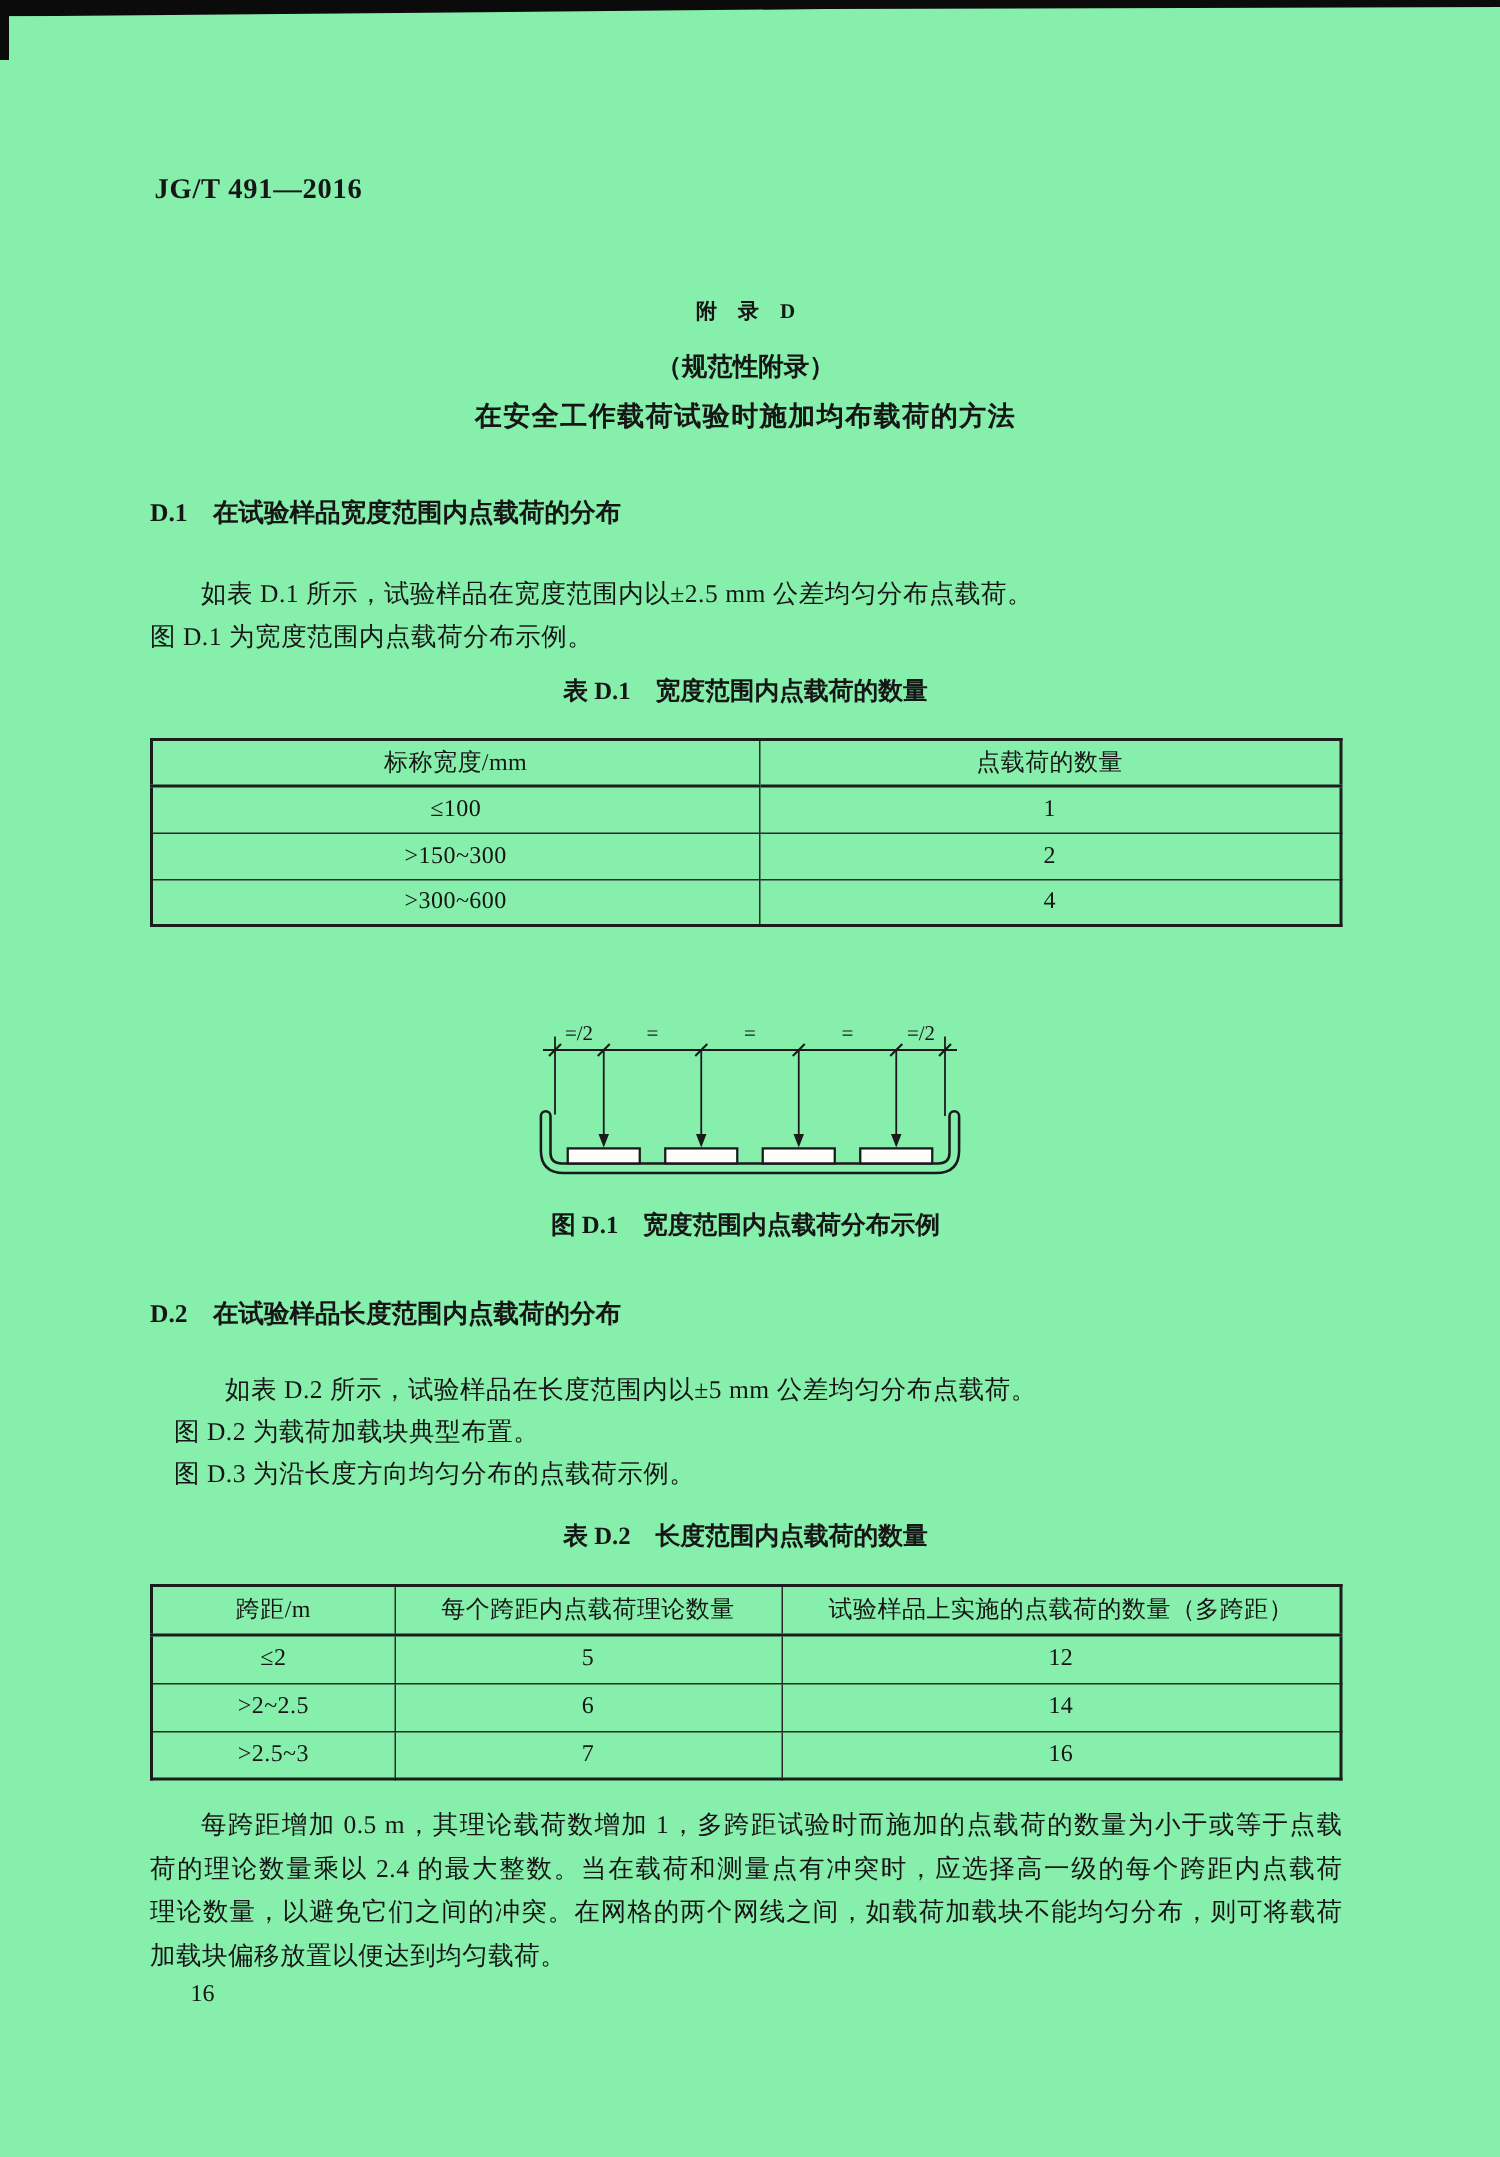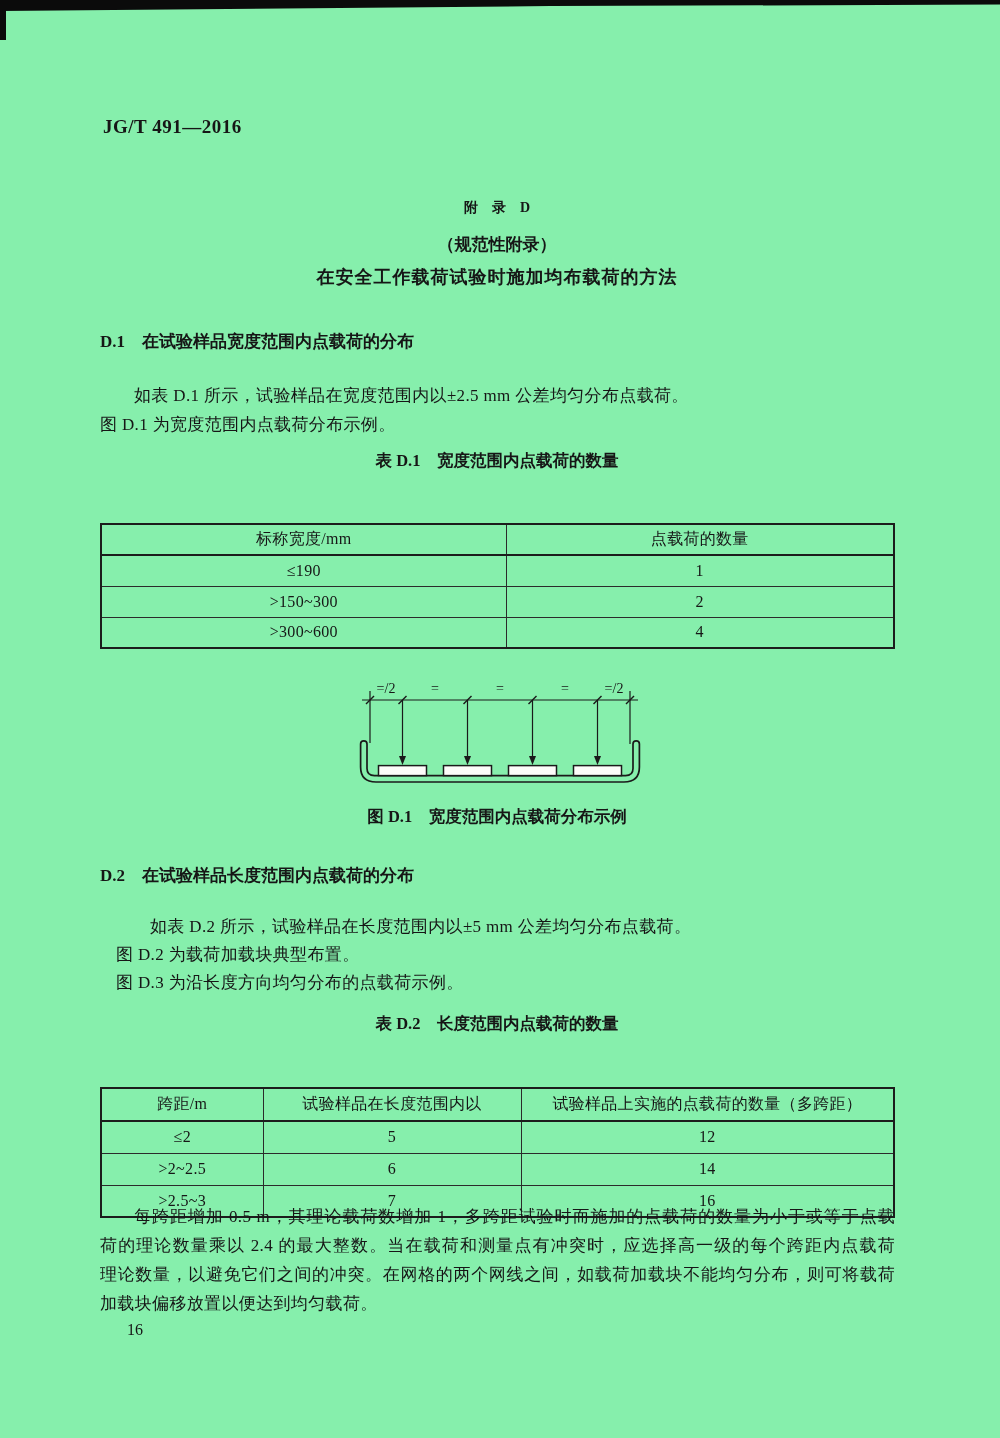--- a/index.html
+++ b/index.html
@@ -26,21 +26,21 @@
 
   .sec-heading { left:100px; font-size:17px; }
   .para { left:100px; width:795px; font-size:17px; line-height:29px; letter-spacing:0.35px; }
   .para .line { white-space:nowrap; }
   .para .indent { text-indent:34px; }
   .para .fill { white-space:normal; text-align:justify; text-align-last:justify; height:29px; overflow:hidden; }
   .tbl-caption { font-size:16.5px; }
   .fig-caption { font-size:16.5px; }
 
   table.tbl { position:absolute; border-collapse:collapse; table-layout:fixed;
-              border:2.5px solid #1c1c1c; background:transparent;margin-top:31px; }
+              border:2.5px solid #1c1c1c; background:transparent; }
   table.tbl th, table.tbl td {
     border:1px solid #2b2b2b; text-align:center; vertical-align:middle;
     font-weight:normal; font-size:16px; padding:0; letter-spacing:0.3px;
   }
   table.tbl thead th { border-bottom:2px solid #1c1c1c; }
 
   .page-num { left:127px; top:1321px; font-size:16px; }
 
   svg text { font-family:"Liberation Serif","DejaVu Serif",serif; }
 </style>
@@ -73,21 +73,21 @@
         <col style="width:388px">
       </colgroup>
     <thead>
       <tr style="height:31px;">
         <th>标称宽度/mm</th>
         <th>点载荷的数量</th>
       </tr>
     </thead>
     <tbody>
       <tr style="height:31px;">
-        <td>≤190</td>
+        <td>≤100</td>
         <td>1</td>
       </tr>
       <tr style="height:31px;">
         <td>&gt;150~300</td>
         <td>2</td>
       </tr>
       <tr style="height:31px;">
         <td>&gt;300~600</td>
         <td>4</td>
       </tr>
@@ -160,21 +160,21 @@
 
   <table class="tbl" style="left:100px; top:1056px; width:793px;">
     <colgroup>
         <col style="width:162px">
         <col style="width:258px">
         <col style="width:373px">
       </colgroup>
     <thead>
       <tr style="height:33px;">
         <th>跨距/m</th>
-        <th>试验样品在长度范围内以</th>
+        <th>每个跨距内点载荷理论数量</th>
         <th>试验样品上实施的点载荷的数量（多跨距）</th>
       </tr>
     </thead>
     <tbody>
       <tr style="height:32px;">
         <td>≤2</td>
         <td>5</td>
         <td>12</td>
       </tr>
       <tr style="height:32px;">

